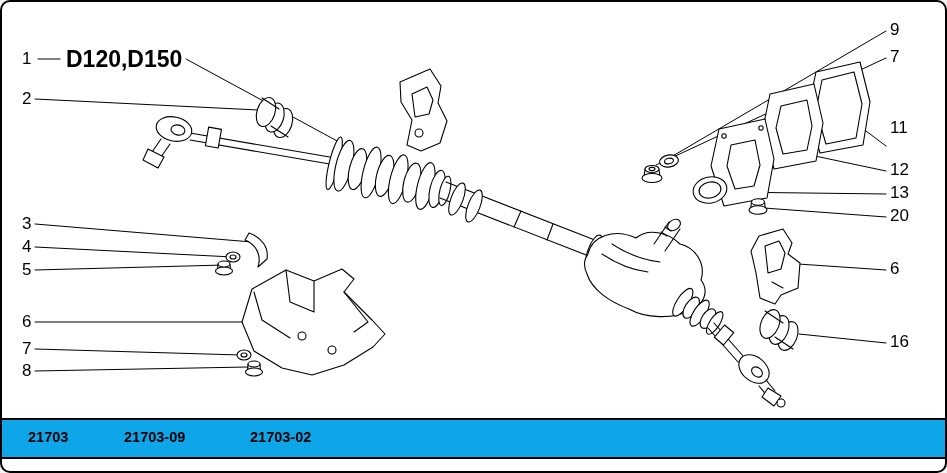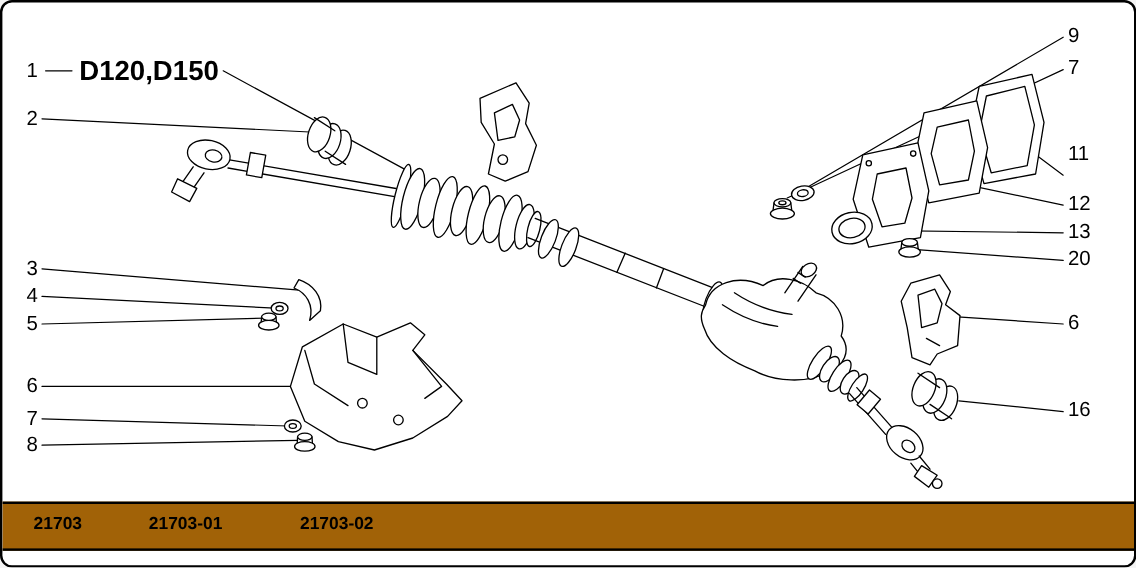--- a/index.html
+++ b/index.html
@@ -40,21 +40,21 @@
     font-weight: 700;
     white-space: nowrap;
   }
   .footer {
     position: absolute;
     left: 0; right: 0;
     top: 416px;
     height: 37px;
     border-top: 2px solid #000;
     border-bottom: 2px solid #000;
-    background: #a16207;
+    background: #0ea5e9;
   }
   .footer .code {
     position: absolute;
     top: 9px;
     font-size: 14.5px;
     font-weight: 700;
     color: #000;
     white-space: nowrap;
   }
   svg * { vector-effect: non-scaling-stroke; }
@@ -266,17 +266,17 @@
   <span class="callout-num" style="left:888px; top:45px">7</span>
   <span class="callout-num" style="left:888px; top:116px">11</span>
   <span class="callout-num" style="left:888px; top:158px">12</span>
   <span class="callout-num" style="left:888px; top:181px">13</span>
   <span class="callout-num" style="left:888px; top:204px">20</span>
   <span class="callout-num" style="left:888px; top:257px">6</span>
   <span class="callout-num" style="left:888px; top:330px">16</span>
 
   <div class="footer">
     <span class="code" style="left:26px">21703</span>
-    <span class="code" style="left:122px">21703-01</span>
+    <span class="code" style="left:122px">21703-09</span>
     <span class="code" style="left:248px">21703-02</span>
   </div>
 
 </div>
 
 </body></html>

